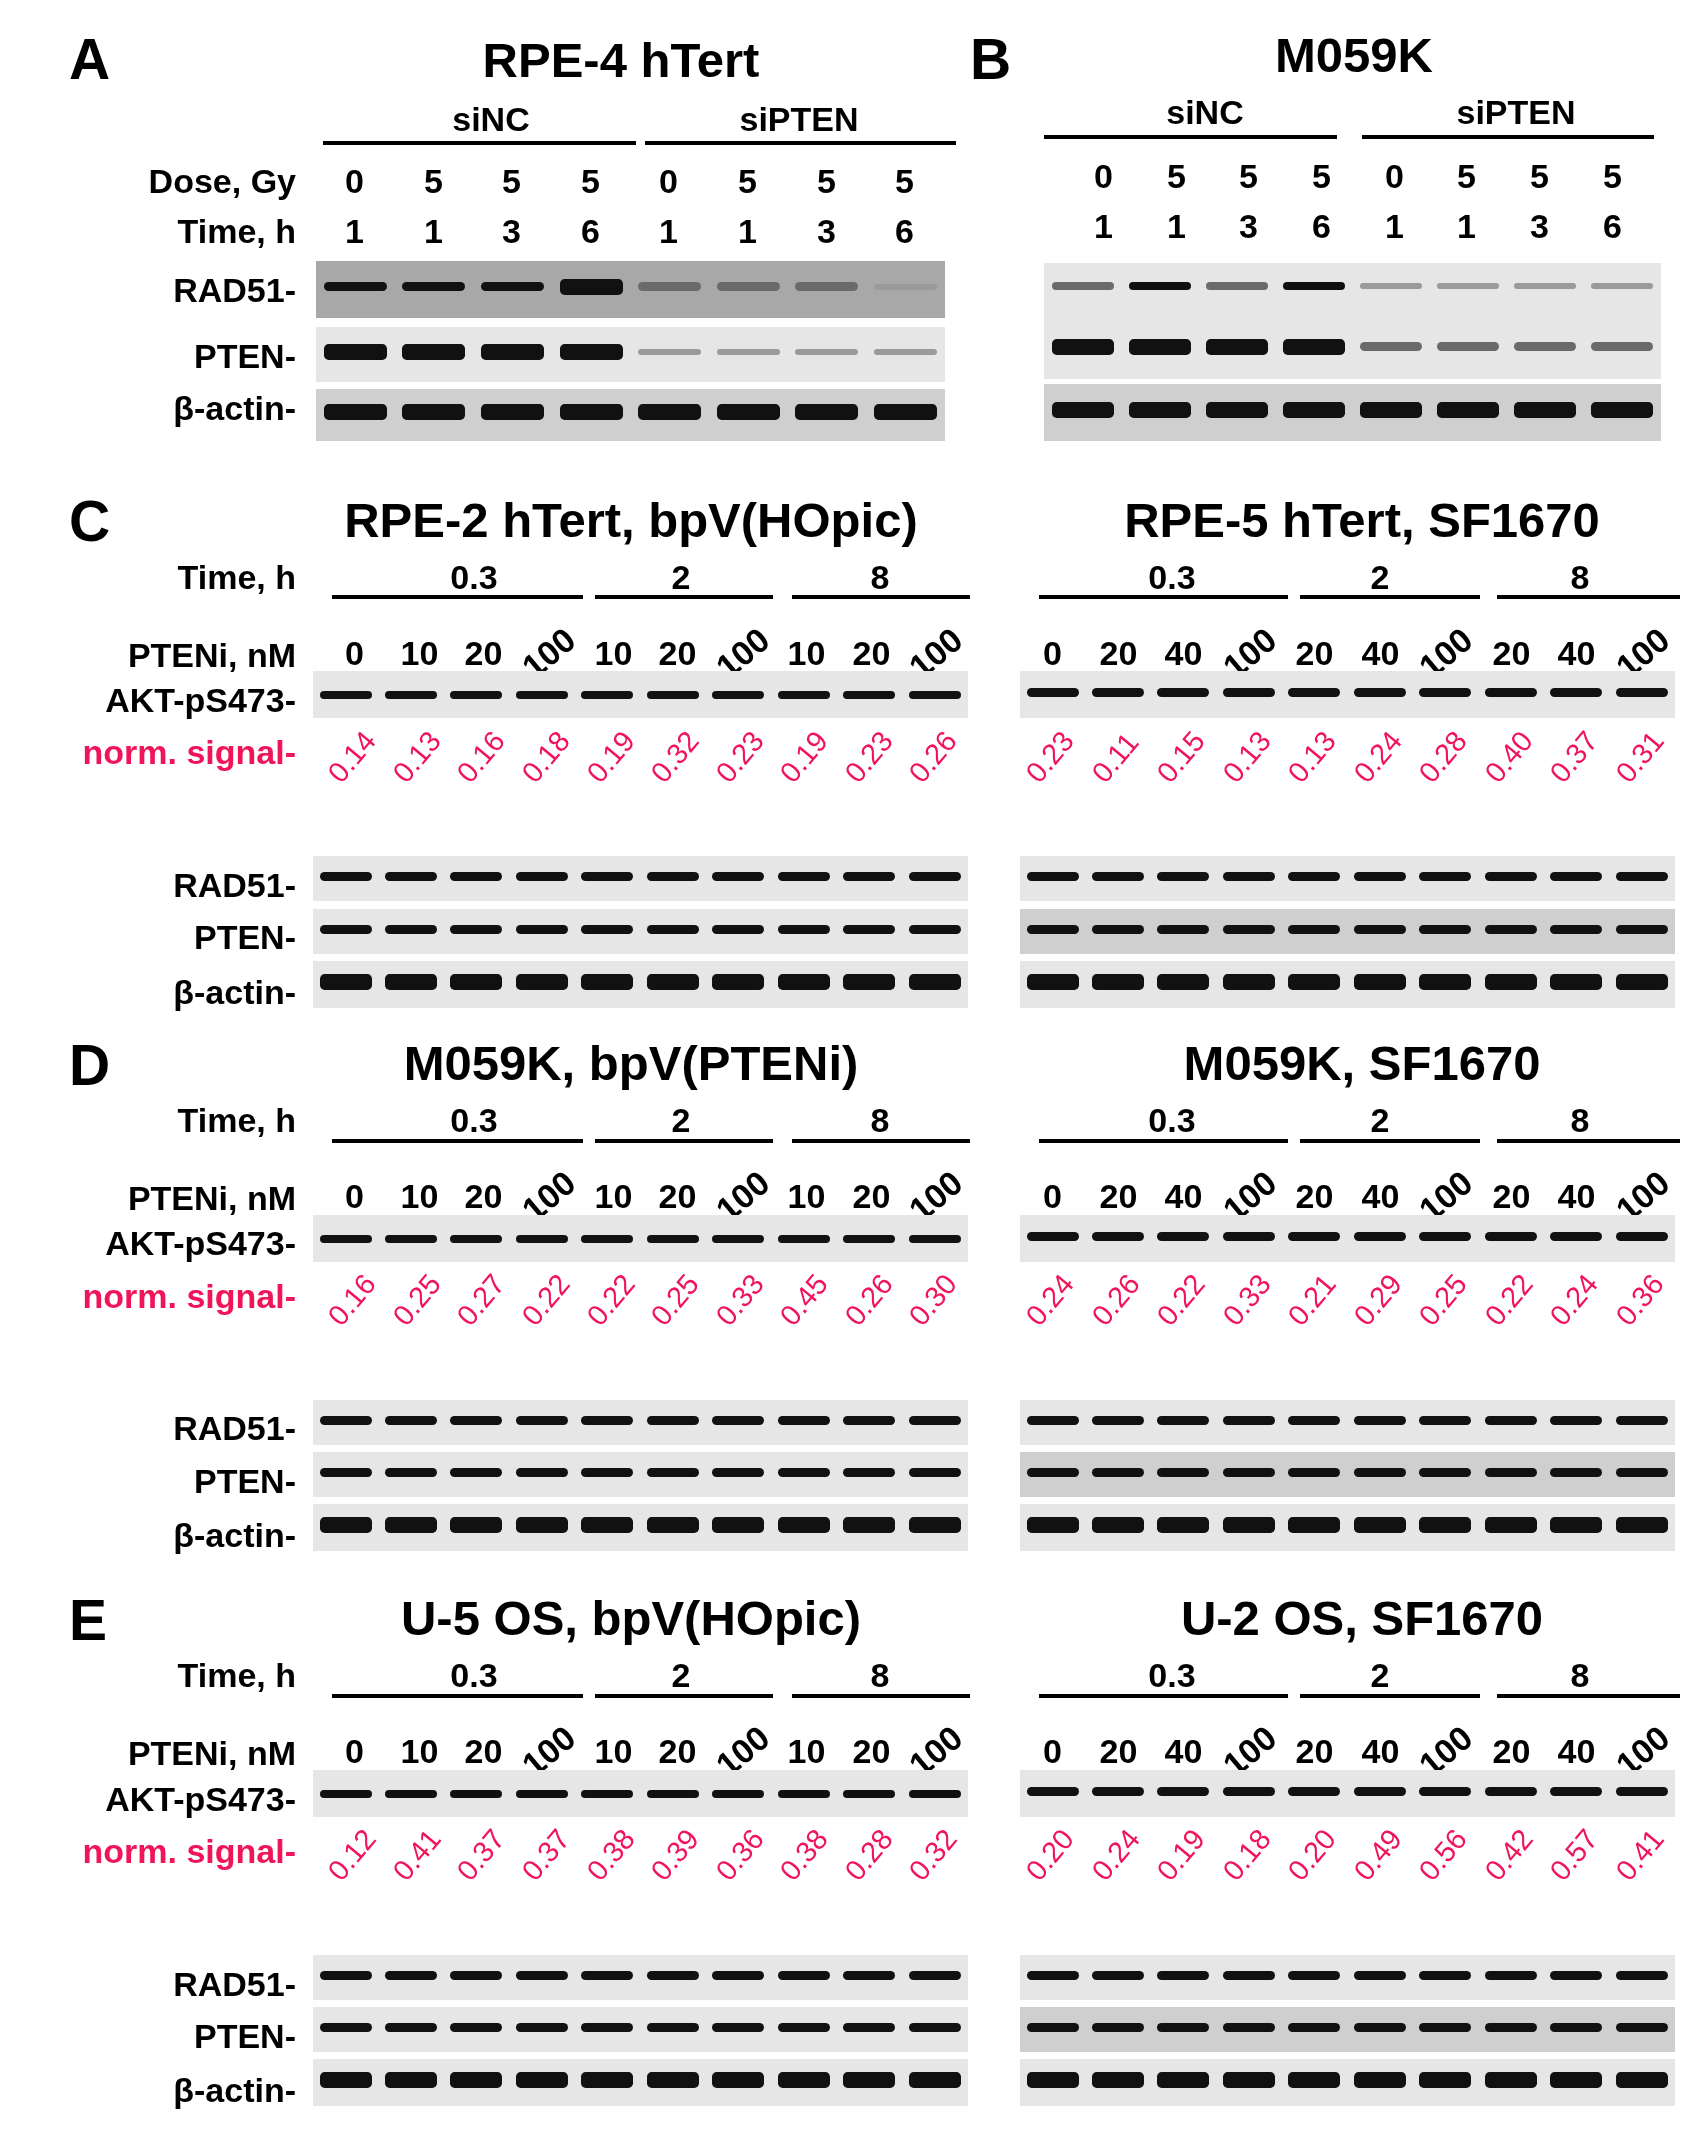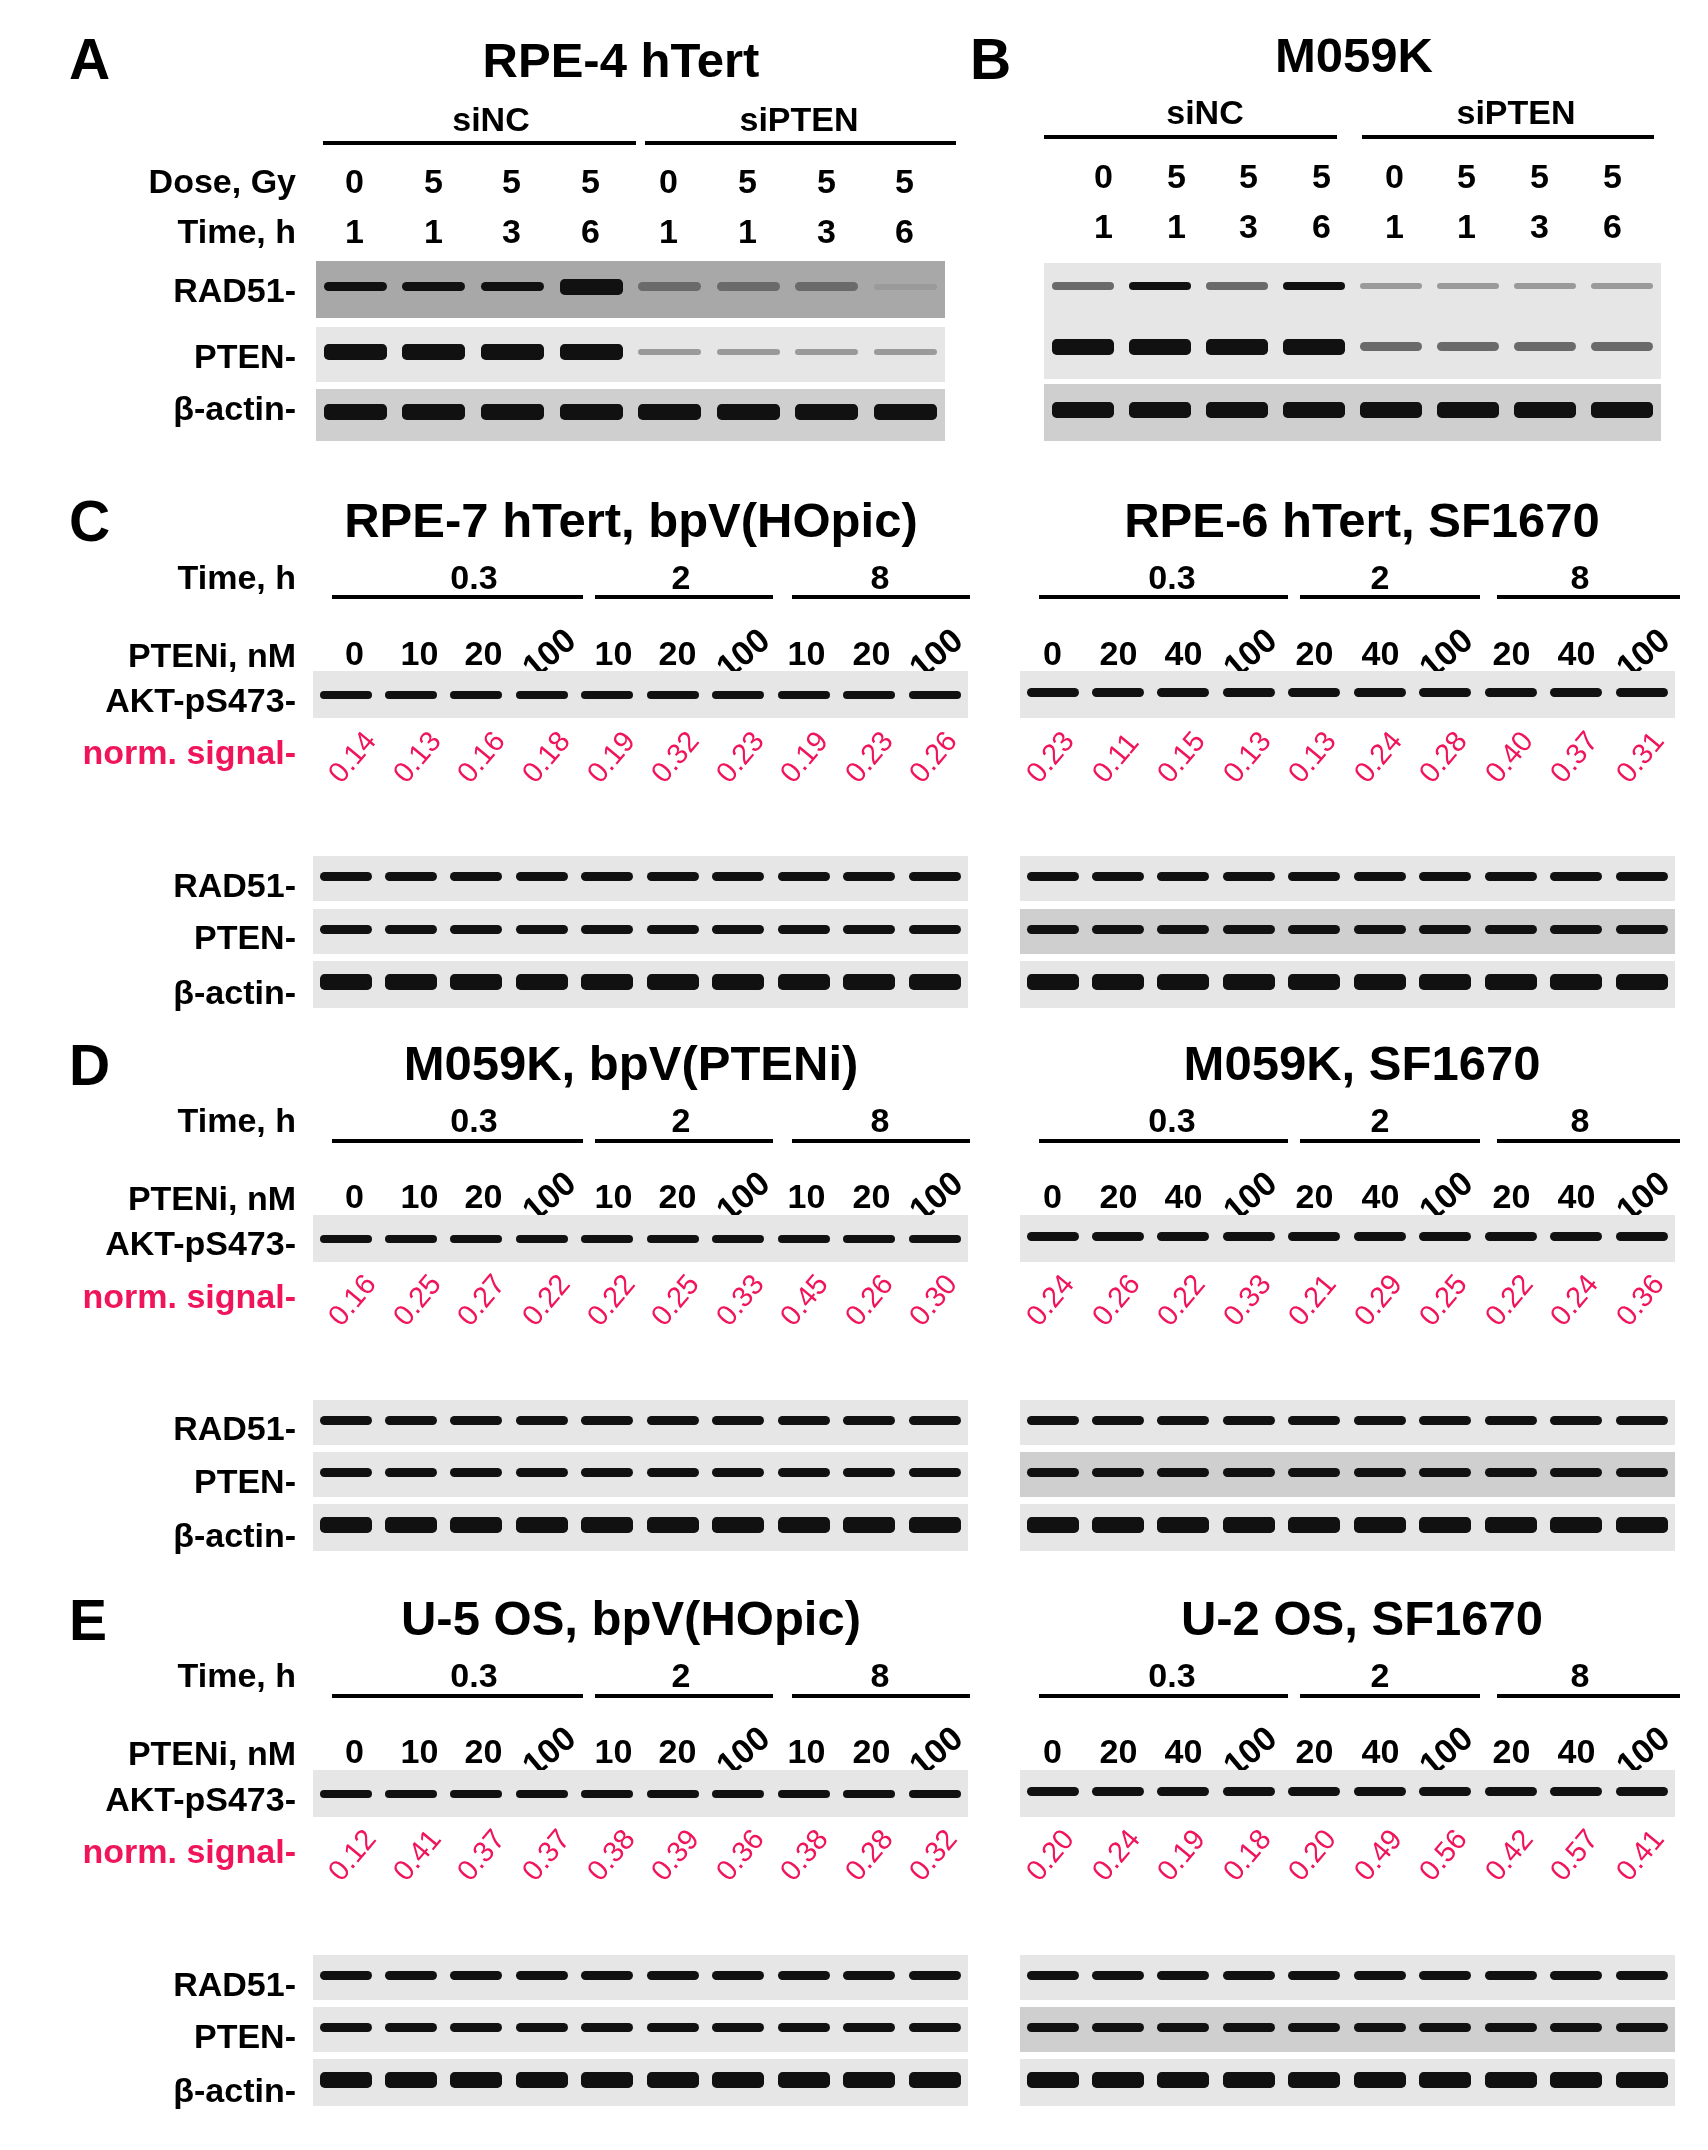--- a/index.html
+++ b/index.html
@@ -130,22 +130,22 @@
       <div class="band thick" style="left: 7.7px; width: 62px; top: 17.6px;"></div>
       <div class="band thick" style="left: 85px; width: 62px; top: 17.6px;"></div>
       <div class="band thick" style="left: 162px; width: 62px; top: 17.6px;"></div>
       <div class="band thick" style="left: 239px; width: 62px; top: 17.6px;"></div>
       <div class="band thick" style="left: 316px; width: 62px; top: 17.6px;"></div>
       <div class="band thick" style="left: 393px; width: 62px; top: 17.6px;"></div>
       <div class="band thick" style="left: 470px; width: 62px; top: 17.6px;"></div>
       <div class="band thick" style="left: 547px; width: 62px; top: 17.6px;"></div>
     </div>
     <div class="abs panel-letter" style="left: 69px; top: 493px;">C</div>
-    <div class="abs title" style="left: 299px; top: 496px; width: 664px; text-align: center;">RPE-7 hTert, bpV(HOpic)</div>
-    <div class="abs title" style="left: 1030px; top: 496px; width: 664px; text-align: center;">RPE-6 hTert, SF1670</div>
+    <div class="abs title" style="left: 299px; top: 496px; width: 664px; text-align: center;">RPE-2 hTert, bpV(HOpic)</div>
+    <div class="abs title" style="left: 1030px; top: 496px; width: 664px; text-align: center;">RPE-5 hTert, SF1670</div>
     <div class="abs rowlbl" style="left: -84px; top: 560px; width: 380px; text-align: right;">Time, h</div>
     <div class="abs lbl" style="left: 403px; top: 560px; width: 142px; text-align: center;">0.3</div>
     <div class="abs lbl" style="left: 610px; top: 560px; width: 142px; text-align: center;">2</div>
     <div class="abs lbl" style="left: 809px; top: 560px; width: 142px; text-align: center;">8</div>
     <div class="bar" style="left: 332px; top: 595px; width: 251px;"></div>
     <div class="bar" style="left: 595px; top: 595px; width: 178px;"></div>
     <div class="bar" style="left: 792px; top: 595px; width: 178px;"></div>
     <div class="abs lbl" style="left: 1101px; top: 560px; width: 142px; text-align: center;">0.3</div>
     <div class="abs lbl" style="left: 1309px; top: 560px; width: 142px; text-align: center;">2</div>
     <div class="abs lbl" style="left: 1509px; top: 560px; width: 142px; text-align: center;">8</div>

